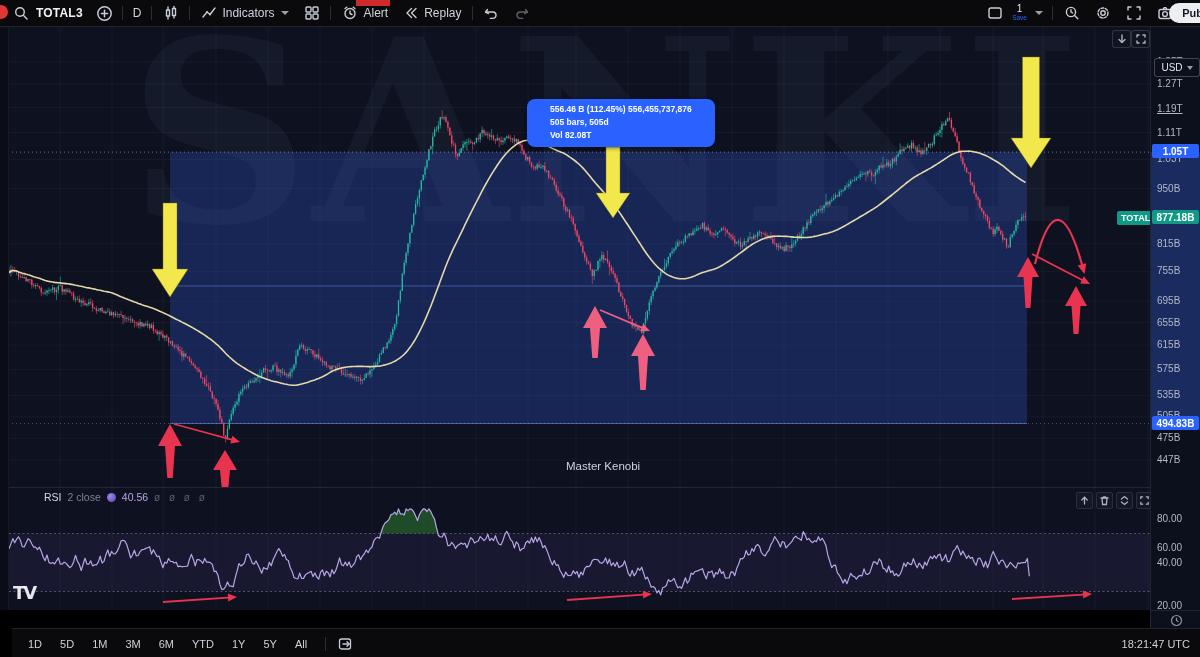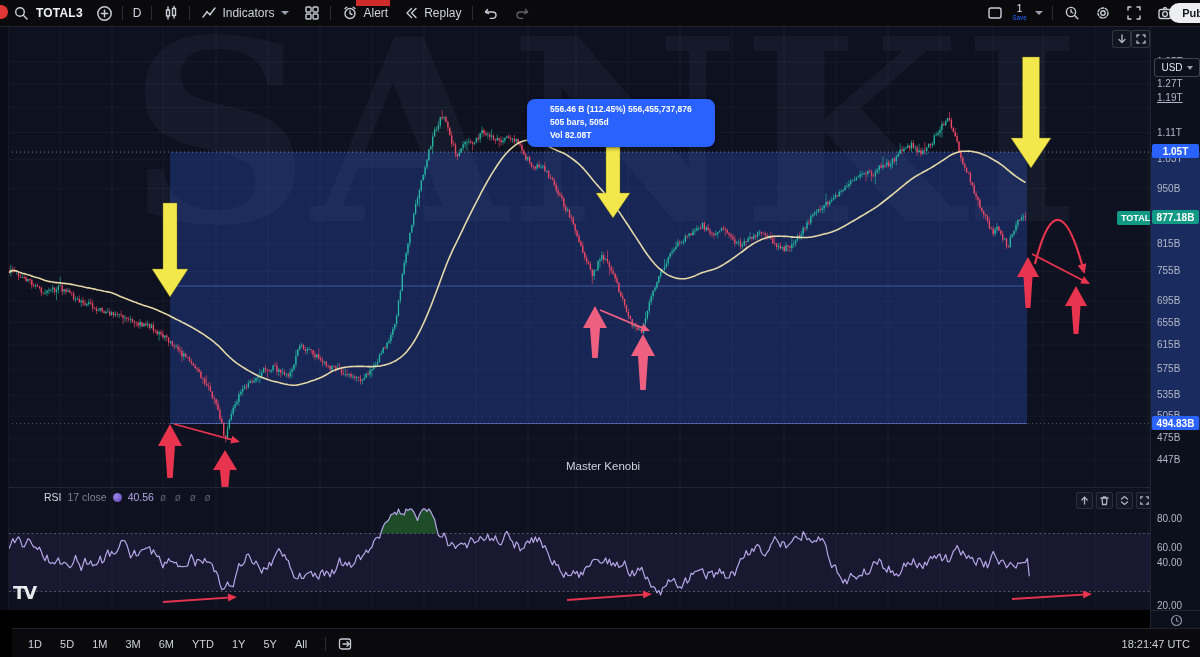--- a/index.html
+++ b/index.html
@@ -1404,21 +1404,21 @@
       <svg width="12" height="12" viewBox="0 0 12 12">
           <path d="M2 4 V2 H4"></path>
           <path d="M8 2 H10 V4"></path>
           <path d="M10 8 V10 H8"></path>
           <path d="M4 10 H2 V8"></path>
         </svg>
     </div>
 
     <div id="rsi-legend">
       <span class="t1">RSI</span>
-      <span class="t2">17 close</span>
+      <span class="t2">2 close</span>
       <span id="rsi-dot"></span>
       <span id="rsi-val">40.56</span>
       <span id="rsi-ghost">ø ø ø ø</span>
     </div>
     <div id="rsi-btns">
       <span class="pb">
         <svg width="11" height="11" viewBox="0 0 11 11">
             <path d="M5.5 9 V2.5"></path>
             <path d="M2.8 5 L5.5 2.2 L8.2 5"></path>
           </svg>
@@ -1451,21 +1451,21 @@
 
   <div id="right-axis">
     <div id="axis-tint"></div>
     <div id="usd-box">
       <span>USD</span>
       <span class="chev"></span>
     </div>
 
   <div class="p-tick" style="top: 30px;">1.35T</div>
       <div class="p-tick" style="top: 52.0038px;">1.27T</div>
-      <div class="p-tick" style="top: 66px; text-decoration: underline;">1.19T</div>
+      <div class="p-tick" style="top: 77px; text-decoration: underline;">1.19T</div>
       <div class="p-tick" style="top: 100.507px;">1.11T</div>
       <div class="p-tick" style="top: 127.451px;">1.03T</div>
       <div class="p-tick" style="top: 156.574px;">950B</div>
       <div class="p-tick" style="top: 211.783px;">815B</div>
       <div class="p-tick" style="top: 239.327px;">755B</div>
       <div class="p-tick" style="top: 269.154px;">695B</div>
       <div class="p-tick" style="top: 290.506px;">655B</div>
       <div class="p-tick" style="top: 313.203px;">615B</div>
       <div class="p-tick" style="top: 337.427px;">575B</div>
       <div class="p-tick" style="top: 363.399px;">535B</div>

